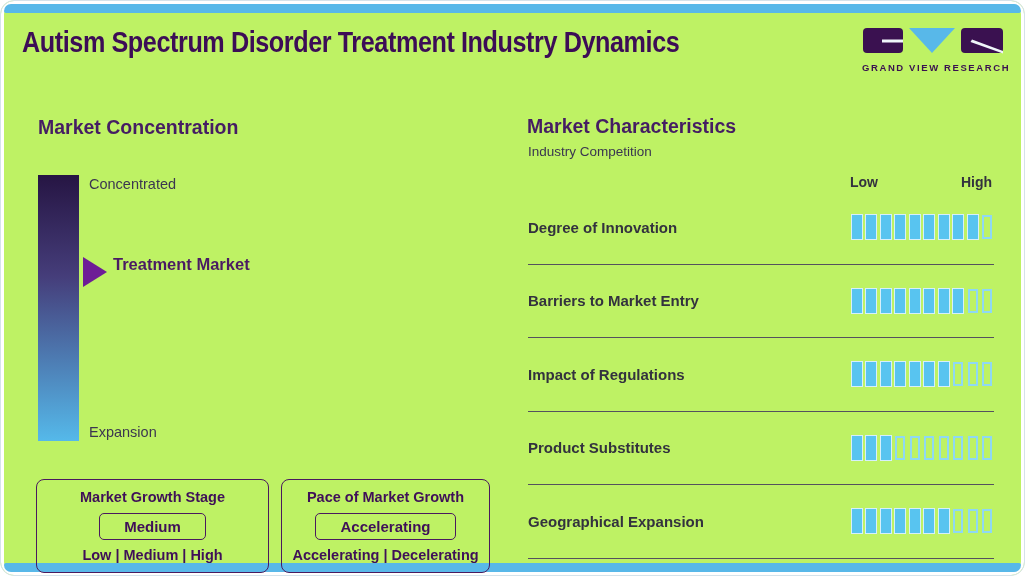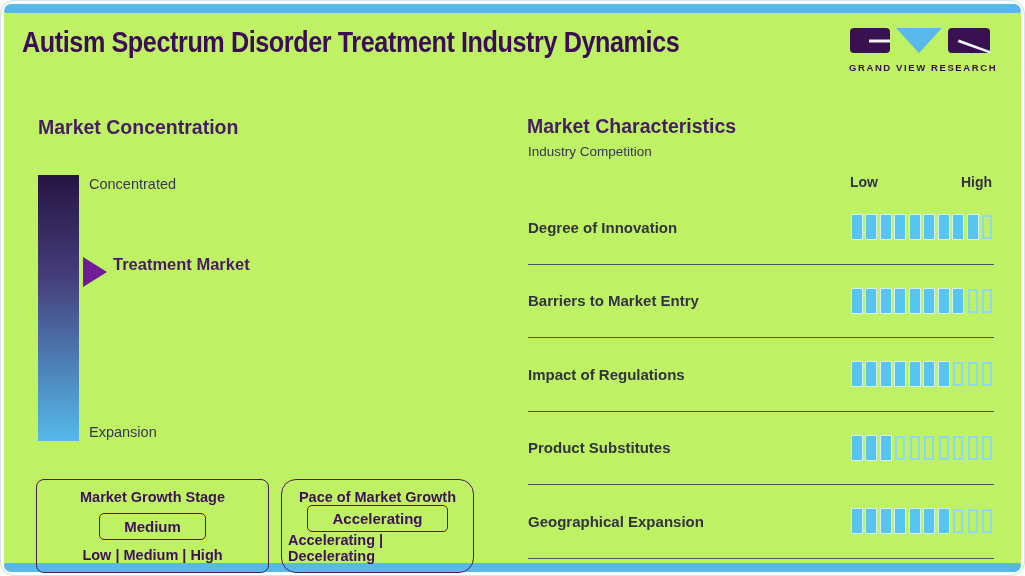--- a/index.html
+++ b/index.html
@@ -7,39 +7,39 @@
   .card{position:relative;width:1023px;height:574px;background:#bef264;border:1px solid #d5e2ea;
         border-radius:14px;overflow:hidden;box-shadow:inset 0 0 0 3px #ffffff;}
   .accent-bar{position:absolute;left:3px;right:3px;height:9px;background:#58b8e9;}
   .accent-bar.top{top:3px;border-radius:11px 11px 3px 3px;}
   .accent-bar.bottom{bottom:3px;border-radius:3px 3px 11px 11px;}
 
   
   .page-title{position:absolute;left:21px;top:24px;font-size:30px;font-weight:700;
         color:#3c0d56;letter-spacing:-.5px;white-space:nowrap;transform:scaleX(.84);
         transform-origin:left center;}
-  .logo{position:absolute;right:33px;top:26px;width:142px;text-align:center;}
+  .logo{position:absolute;right:20px;top:26px;width:142px;text-align:center;}
   .logo .brand-name{margin-top:4px;font-size:9.5px;font-weight:700;letter-spacing:1.6px;
         color:#3a1150;white-space:nowrap;}
 
   
   .h2{position:absolute;font-size:19.5px;font-weight:700;color:#451d63;}
   .grad-bar{position:absolute;left:37px;top:174px;width:41px;height:266px;
         background:linear-gradient(180deg,#261543 0%,#453d7a 38%,#55b9ea 100%);}
   .scale-note{position:absolute;left:88px;font-size:14.5px;color:#3b3650;}
   .marker-arrow{position:absolute;left:82px;top:256px;width:0;height:0;
         border-left:24px solid #6e1d96;border-top:15px solid transparent;border-bottom:15px solid transparent;}
   .marker-label{position:absolute;left:112px;top:253px;font-size:16.5px;font-weight:700;
         color:#4a1a63;line-height:21.5px;}
 
   .info-box{position:absolute;top:478px;height:94px;border:1.5px solid #4a1a5e;border-radius:8px;
         box-sizing:border-box;display:flex;flex-direction:column;align-items:center;
         justify-content:space-between;padding:9px 6px;}
   .info-box.left{left:35px;width:233px;}
-  .info-box.right{left:280px;width:193px;border-radius:15px;}
+  .info-box.right{left:280px;width:209px;}
   .info-box .box-title{font-size:14.5px;font-weight:700;color:#3f1058;}
   .info-box .selected{border:1.5px solid #4a1a5e;border-radius:5px;padding:4px 24px;
         font-size:15px;font-weight:700;color:#3f1058;}
   .info-box .options{font-size:14.5px;font-weight:700;color:#3f1058;}
 
   
   .subheading{position:absolute;left:527px;top:143px;font-size:13.5px;color:#3a3550;}
   .scale-header{position:absolute;left:527px;top:173px;width:466px;height:18px;
         display:flex;justify-content:flex-end;}
   .scale-header .inner{width:142px;margin-right:2px;display:flex;justify-content:space-between;

